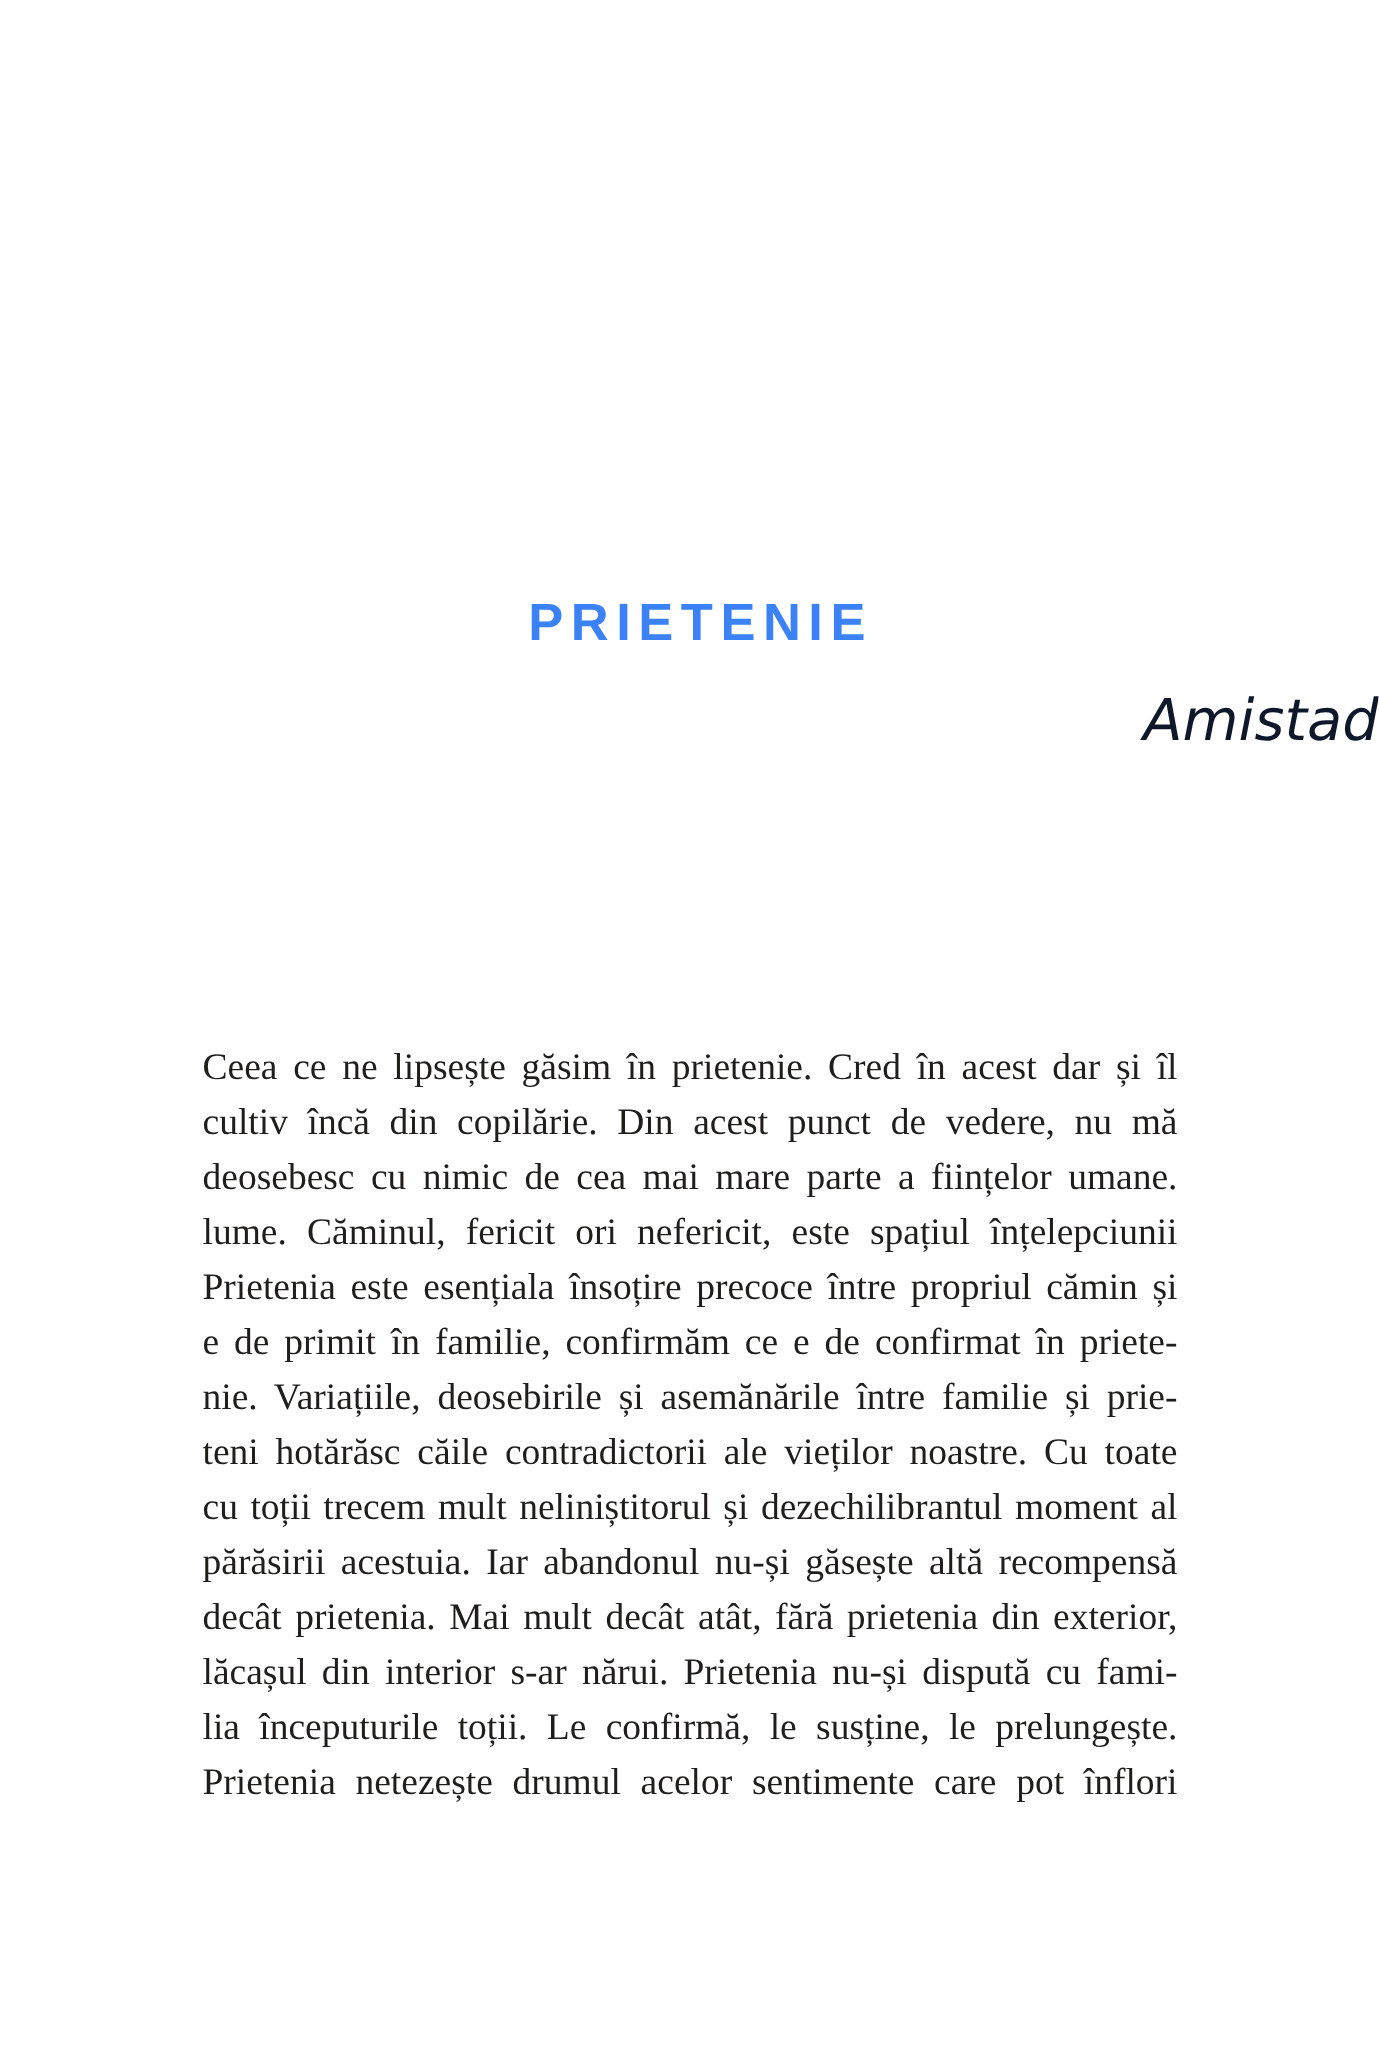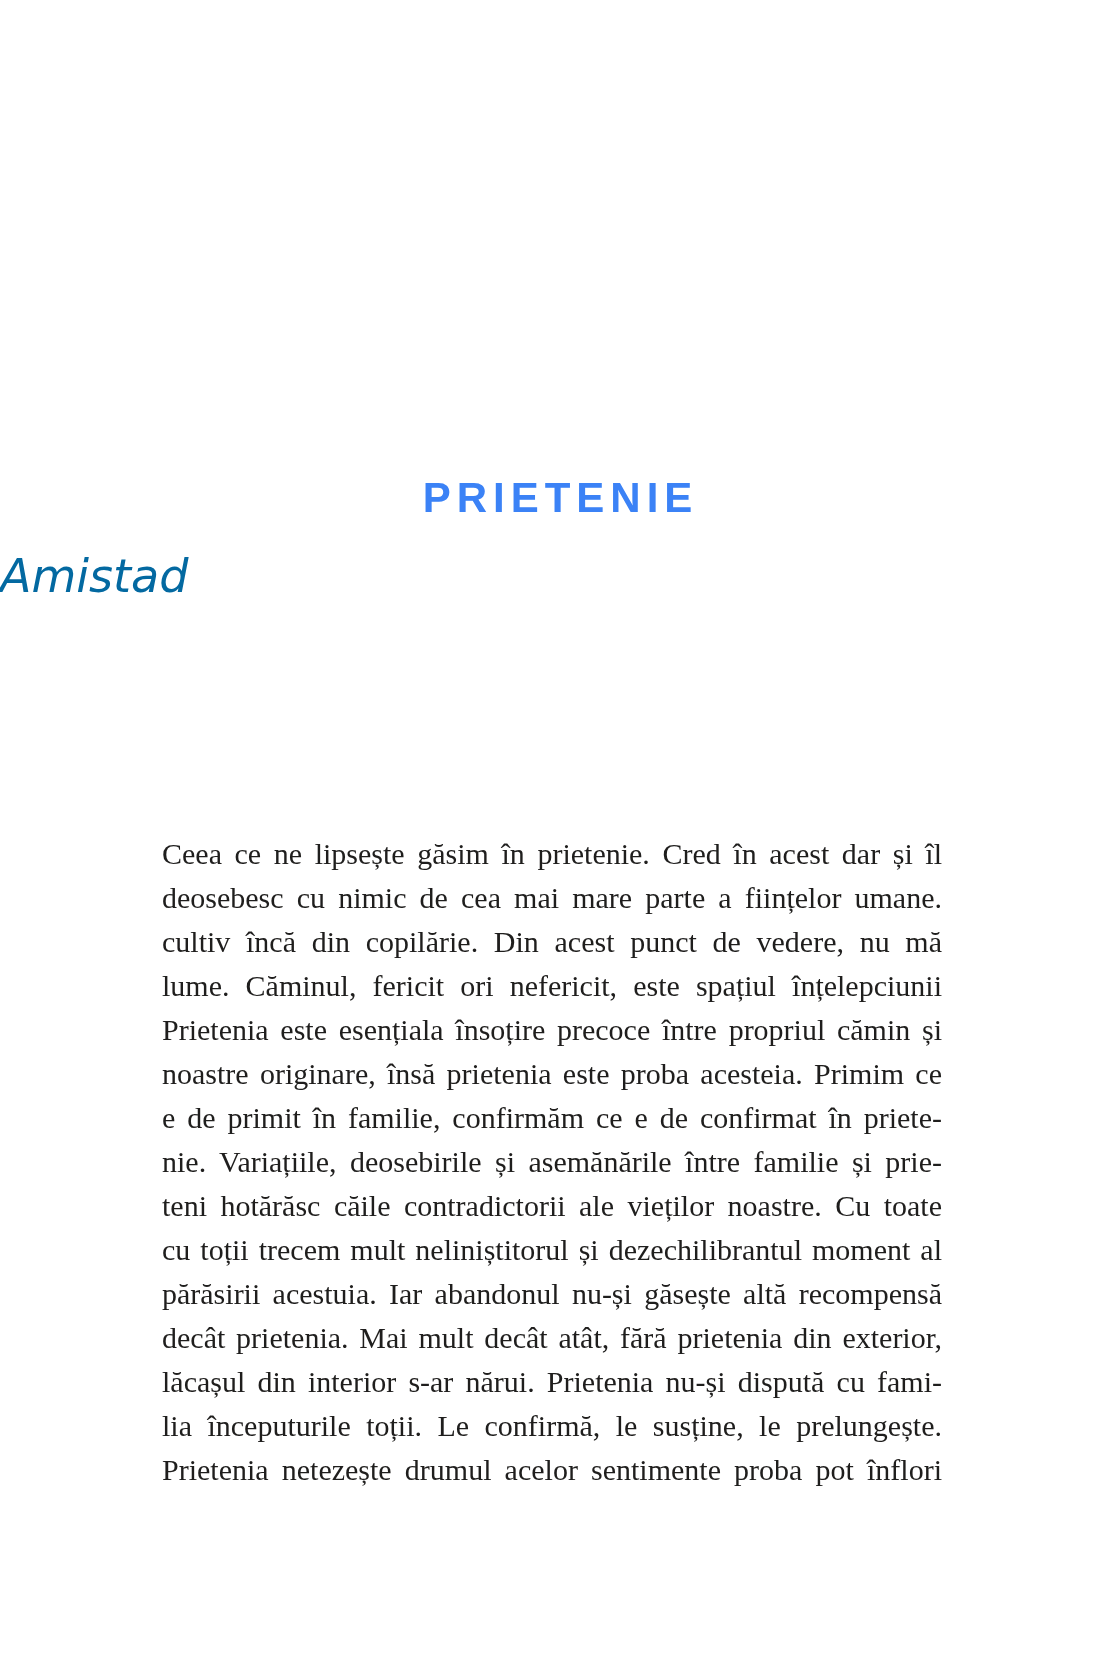--- a/index.html
+++ b/index.html
@@ -29,26 +29,26 @@
       line-height: 42px;
       letter-spacing: 6px;
       text-indent: 6px;
       color: #3b82f6;
     }
     .chapter-subtitle {
       position: absolute;
       top: 549px;
       left: 0;
       width: 100%;
-      text-align: left;
+      text-align: right;
       font-family: "DejaVu Sans", sans-serif;
       font-style: italic;
       font-size: 46px;
       line-height: 54px;
-      color: #0369a1;
+      color: #0f172a;
     }
     .body-text {
       position: absolute;
       top: 832px;
       left: 162px;
       width: 780px;
       font-size: 30px;
       line-height: 44px;
       color: #1f1e1d;
     }
@@ -59,28 +59,27 @@
     }
   </style>
 </head>
 <body>
 
 <div class="page">
   <h1 class="chapter-title">PRIETENIE</h1>
   <div class="chapter-subtitle">Amistad</div>
   <div class="body-text" id="body-text">
       <div class="line">Ceea ce ne lipsește găsim în prietenie. Cred în acest dar și îl</div>
+      <div class="line">cultiv încă din copilărie. Din acest punct de vedere, nu mă</div>
       <div class="line">deosebesc cu nimic de cea mai mare parte a ființelor umane.</div>
-      <div class="line">cultiv încă din copilărie. Din acest punct de vedere, nu mă</div>
       <div class="line">lume. Căminul, fericit ori nefericit, este spațiul înțelepciunii</div>
       <div class="line">Prietenia este esențiala însoțire precoce între propriul cămin și</div>
-      <div class="line">noastre originare, însă prietenia este proba acesteia. Primim ce</div>
       <div class="line">e de primit în familie, confirmăm ce e de confirmat în priete-</div>
       <div class="line">nie. Variațiile, deosebirile și asemănările între familie și prie-</div>
       <div class="line">teni hotărăsc căile contradictorii ale vieților noastre. Cu toate</div>
       <div class="line">cu toții trecem mult neliniștitorul și dezechilibrantul moment al</div>
       <div class="line">părăsirii acestuia. Iar abandonul nu-și găsește altă recompensă</div>
       <div class="line">decât prietenia. Mai mult decât atât, fără prietenia din exterior,</div>
       <div class="line">lăcașul din interior s-ar nărui. Prietenia nu-și dispută cu fami-</div>
       <div class="line">lia începuturile toții. Le confirmă, le susține, le prelungește.</div>
-      <div class="line">Prietenia netezește drumul acelor sentimente proba pot înflori</div>
+      <div class="line">Prietenia netezește drumul acelor sentimente care pot înflori</div>
     </div>
 </div>
 
 </body></html>

